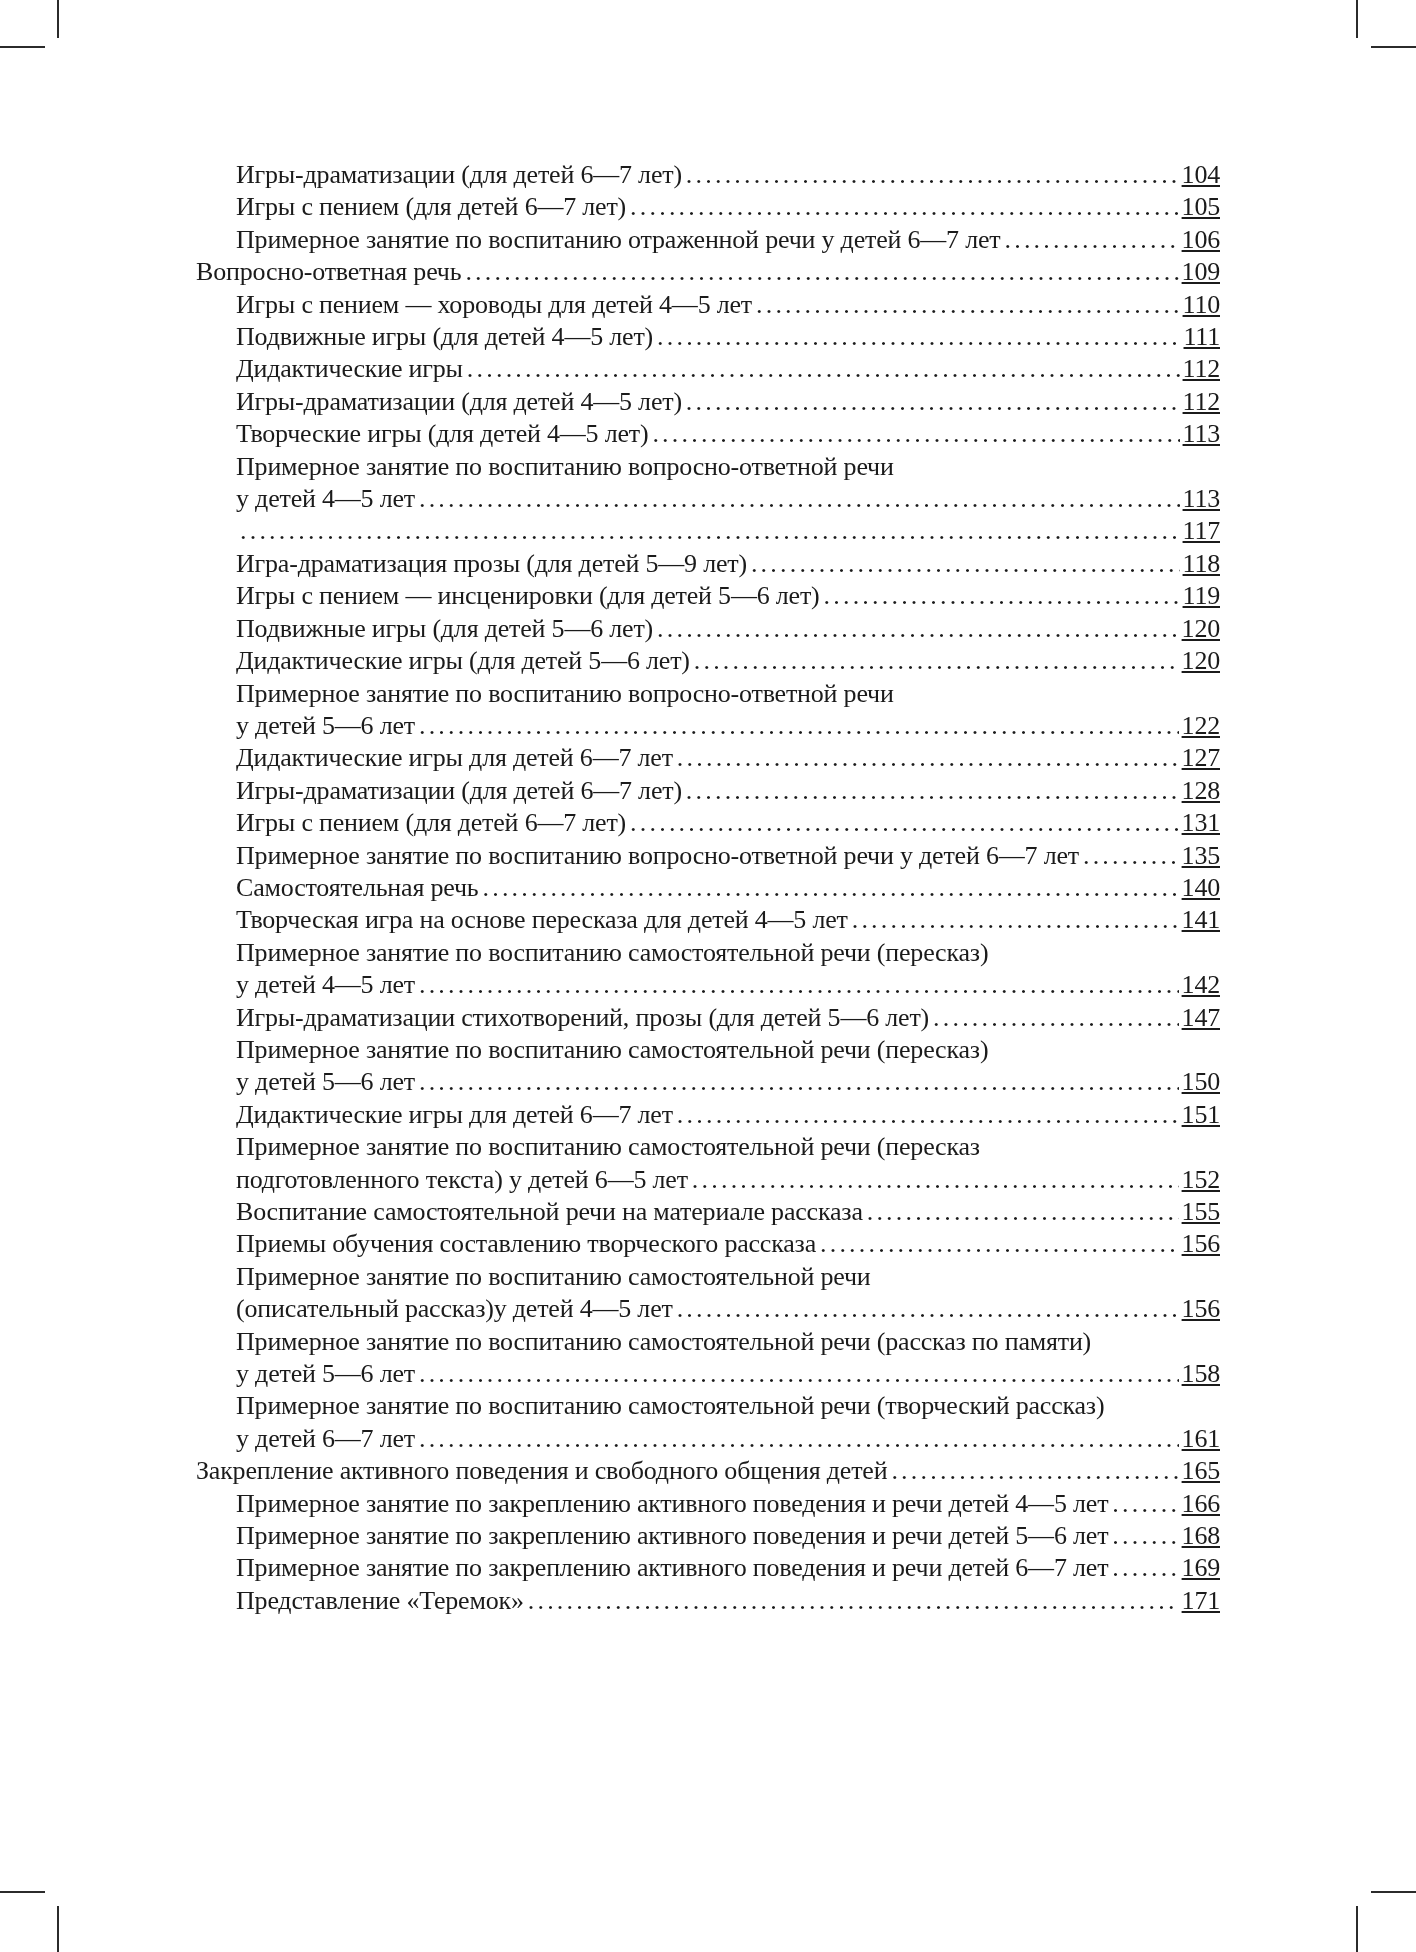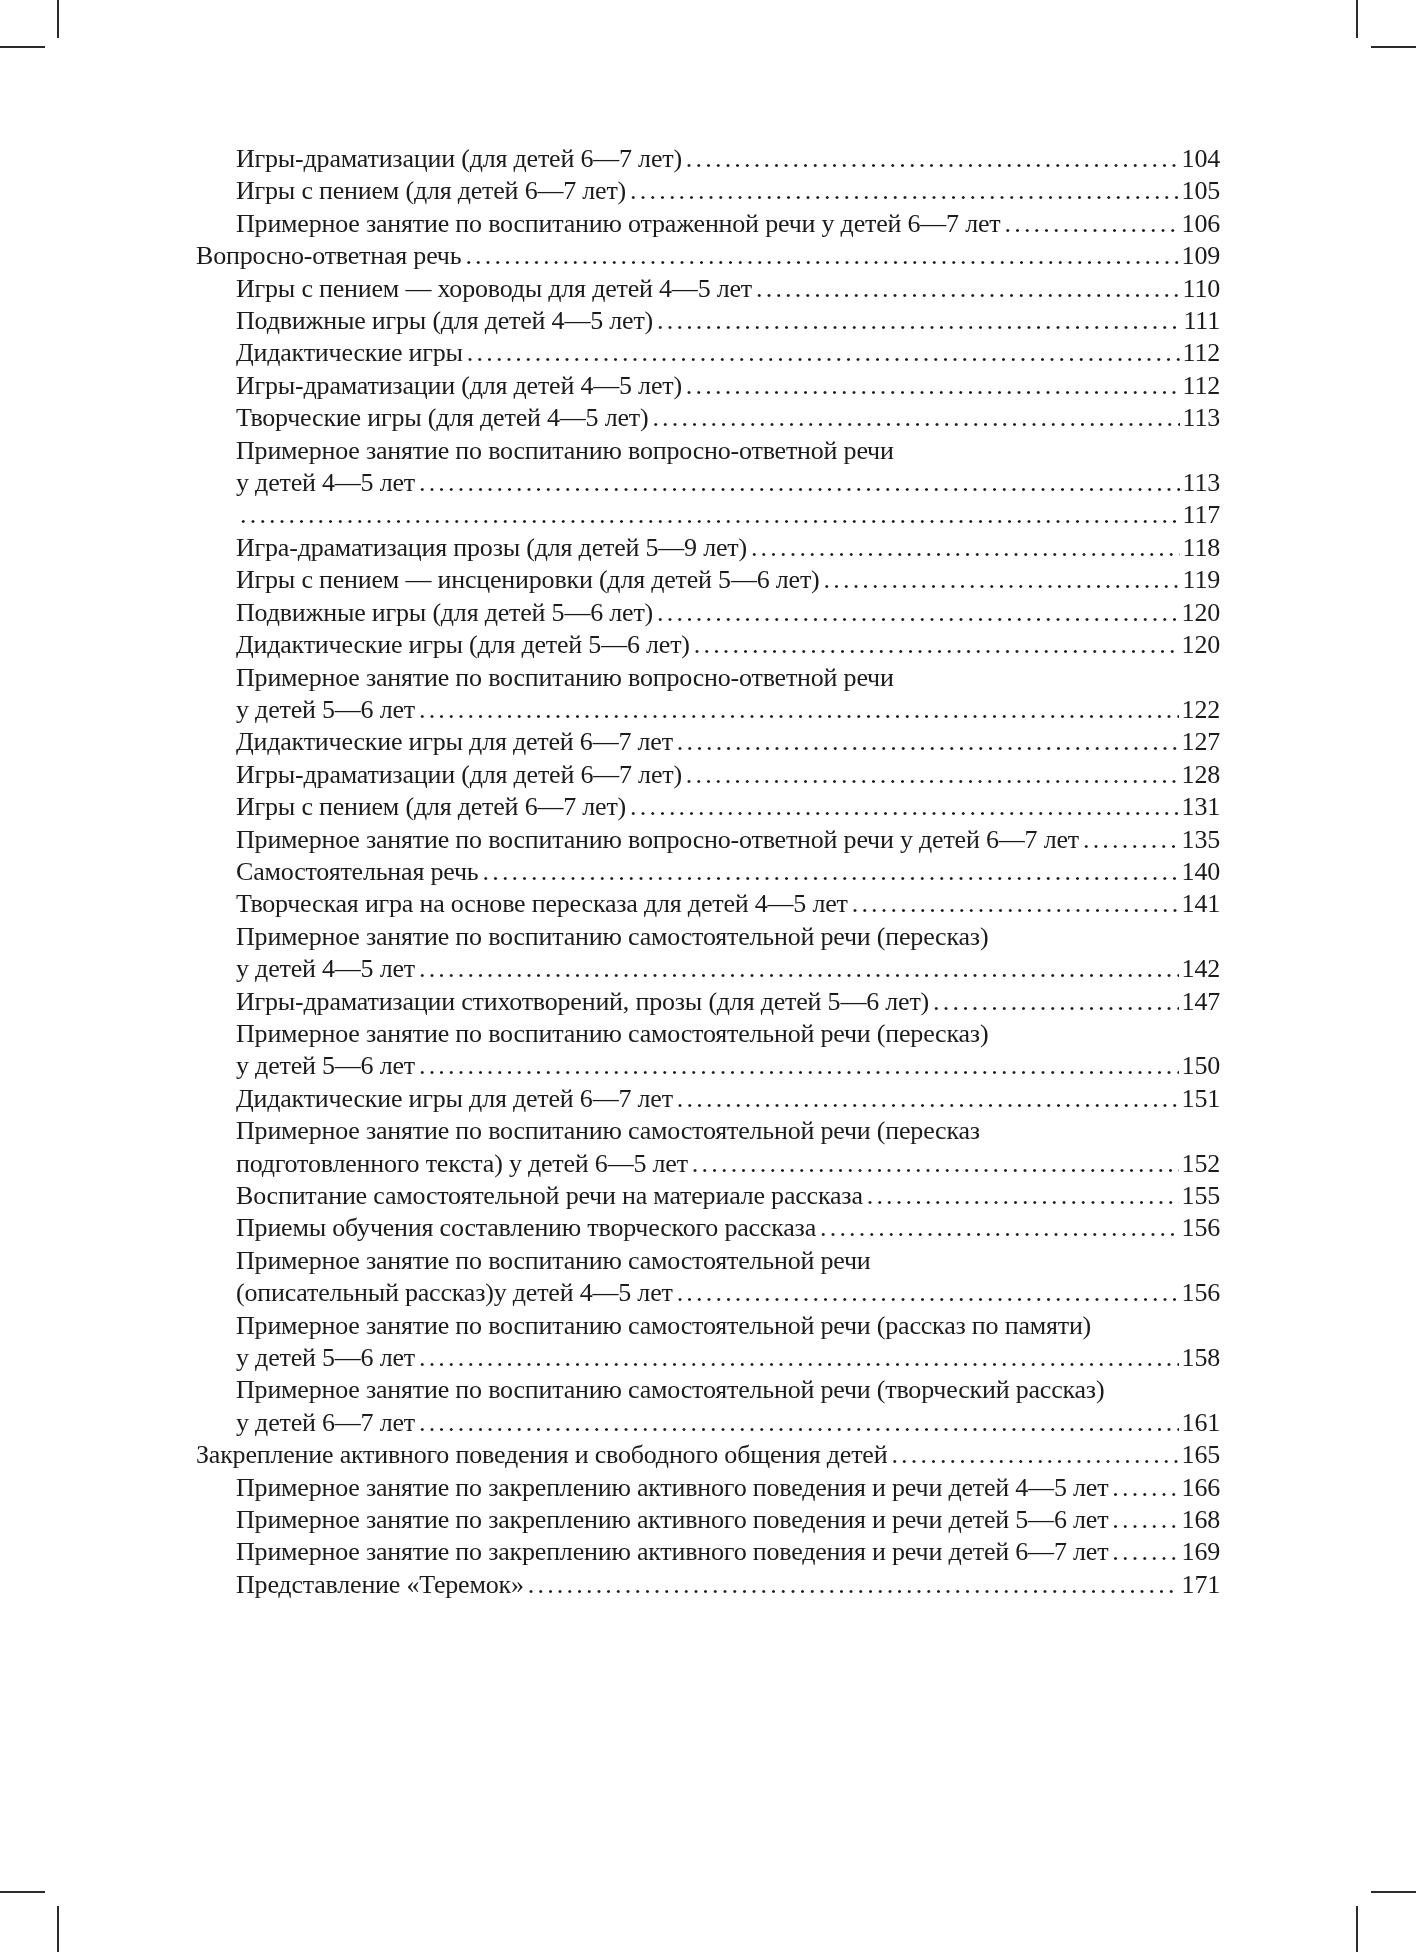--- a/index.html
+++ b/index.html
@@ -27,21 +27,21 @@
   .crop.tr-h { left: 1371px; top: 46px; }
   .crop.bl-h { left: 0; top: 1891px; }
   .crop.br-h { left: 1371px; top: 1891px; }
   .crop.bl-v { left: 57px; top: 1906px; height: 46px; }
   .crop.br-v { left: 1356px; top: 1906px; height: 46px; }
 
   
   .toc {
     position: absolute;
     left: 196px;
-    top: 143px;
+    top: 159px;
     width: 1024px;
   }
   .toc-row {
     display: flex;
     align-items: baseline;
     font-size: 26px;
     line-height: 32.4px;
     letter-spacing: -0.2px;
     white-space: nowrap;
   }
@@ -55,20 +55,21 @@
     margin: 0 3px 0 4px;
   }
   .toc-row .leader::after {
     content: "..................................................................................................................................................................................................................................................";
     letter-spacing: 3.2px;
   }
   .toc-row .page-num {
     flex: 0 0 auto;
     text-align: left;
     min-width: 30px;
+    text-decoration: underline;
   }
 </style>
 </head>
 <body>
 
 <div class="page-surface"></div>
 
 <div class="crop v tl-v"></div>
 <div class="crop h tl-h"></div>
 <div class="crop v tr-v"></div>

